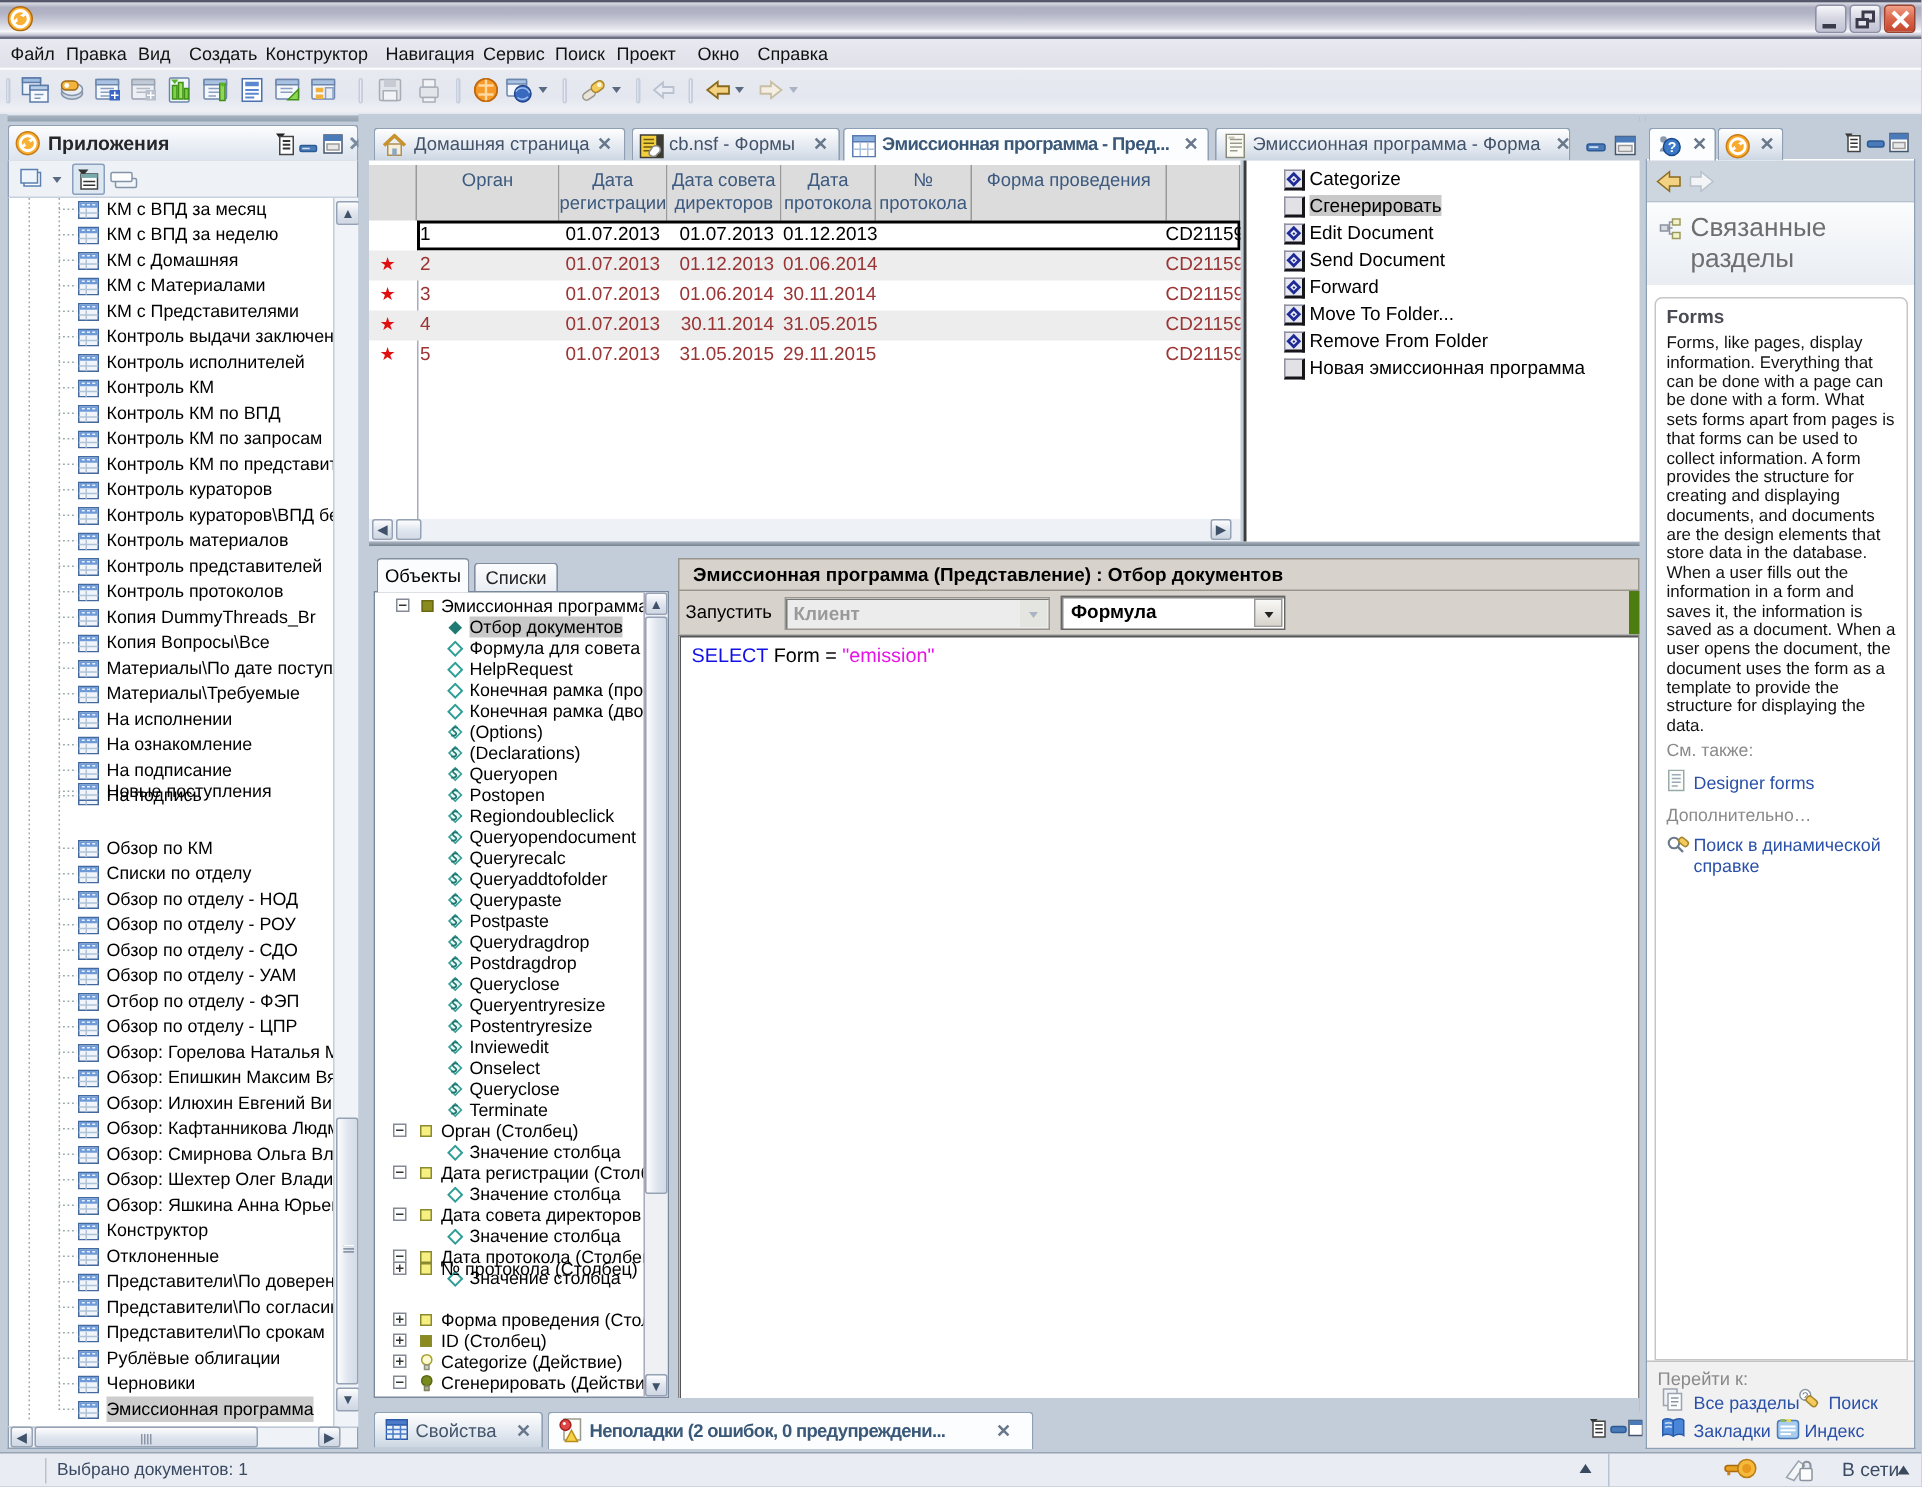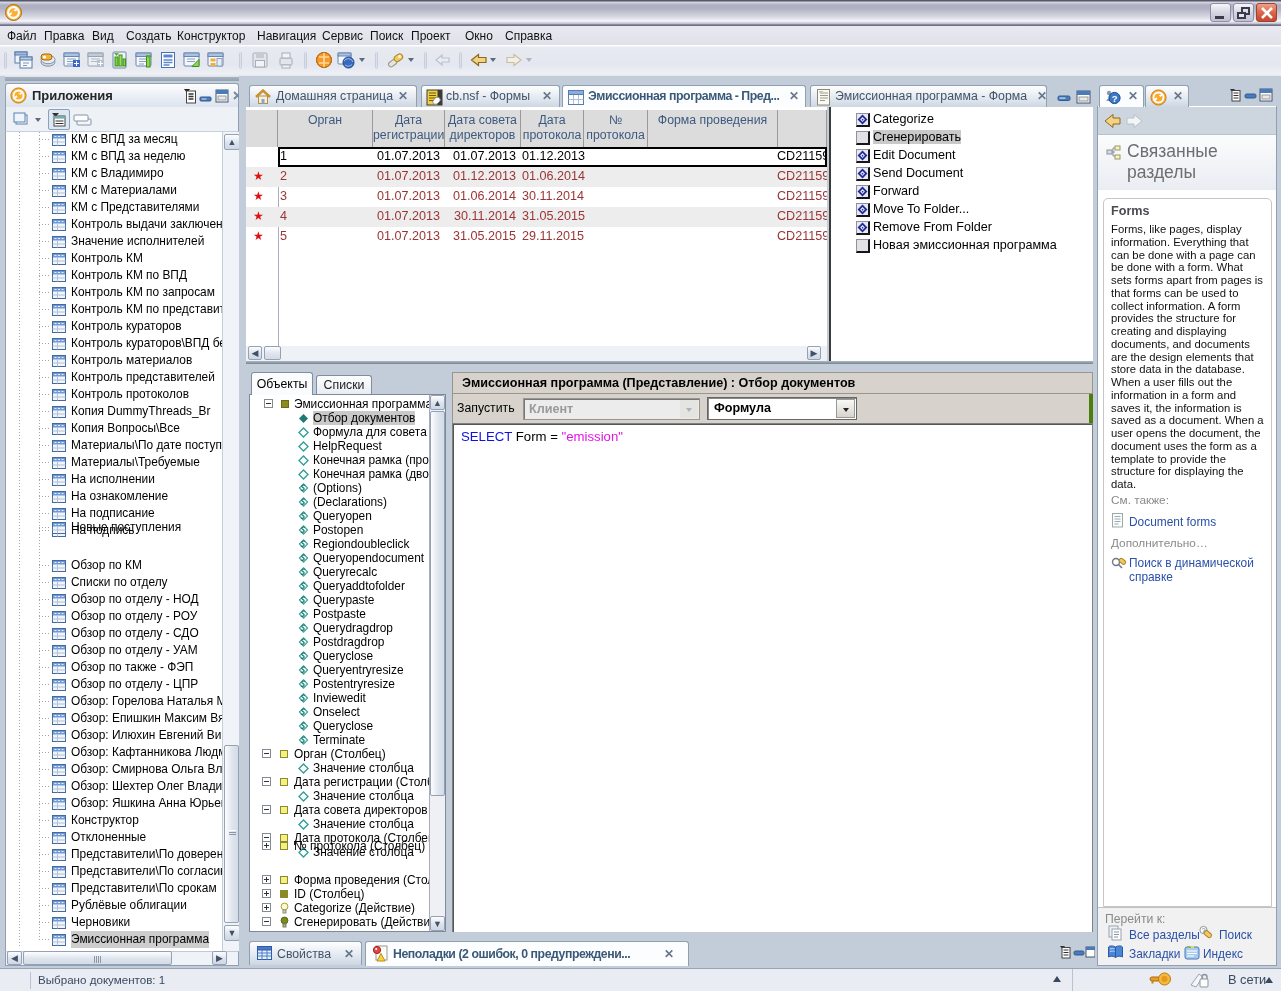--- a/index.html
+++ b/index.html
@@ -58,21 +58,21 @@
 
 .ctab{position:absolute;font-size:12.3px;color:#000;background:linear-gradient(180deg,#fcfdfe,#e8ecf2);border:1px solid #808ea0;border-bottom:none;border-radius:3px 3px 0 0;text-align:center}
 #objtree{left:249px;top:394px;width:197px;height:538px;background:#fff;border:1px solid #7a8a9c;overflow:hidden}
 .mrow{position:absolute;left:0;height:14px;line-height:14px;font-size:11.9px;color:#000;white-space:nowrap}
 .pm{position:absolute;width:9px;height:9px;border:1px solid #848a94;background:#fff;top:2px}
 .pm:before{content:"";position:absolute;left:1px;top:3px;width:5px;height:1px;background:#333}
 .pm.plus:after{content:"";position:absolute;left:3px;top:1px;width:1px;height:5px;background:#333}
 .sq{position:absolute;width:8px;height:8px;top:3px}
 
 #ftitle{left:452px;top:372px;width:641px;height:22px;background:#d7d3cc;border:1px solid #9a968e;font-size:12.6px;font-weight:bold;color:#000;line-height:21px;padding-left:9px}
-#frun{left:452px;top:394px;width:641px;height:29px;background:#d7d3cc;border-left:1px solid #9a968e;border-right:4px solid #4d7c0f}
+#frun{left:452px;top:394px;width:641px;height:29px;background:#d7d3cc;border-left:1px solid #9a968e;border-right:7px solid #4d7c0f}
 #fedit{left:452px;top:423px;width:641px;height:518px;background:#fff;border:1px solid #808080;box-shadow:inset 1px 1px 0 #555}
 
 #help{left:1097px;top:106px;width:180px;height:860px;background:#fff;border:1px solid #8fa0b4;border-top:none}
 .hlink{color:#2a50a8;font-size:11.9px}
 
 #status{left:0;top:968px;width:1281px;height:23px;background:#e9ecf2;border-top:1px solid #98a4b4;font-size:11.6px;color:#3a4a62}
 </style></head><body>
 <div class="abs" id="title">
     <svg class="abs" style="left:5px;top:4px" width="17" height="17" viewBox="0 0 17 17">
       <circle cx="8.5" cy="8.5" r="8" fill="#f9b033" stroke="#b06a10"></circle>
@@ -275,21 +275,21 @@
       <span class="lbl">КМ с ВПД за неделю</span>
     </div>
     <div class="trow" style="top:33px;width:234px">
       <div class="hdot" style="left:33px;top:8px;width:12px"></div>
       <svg style="position:absolute;left:46px;top:3px" width="14" height="12" viewBox="0 0 14 12">
         <rect x="0.5" y="0.5" width="13" height="11" fill="#f1f4f8" stroke="#44699e"></rect>
         <rect x="1" y="1" width="12" height="3.5" fill="#6f9ad8"></rect>
         <path d="M2.5 2.5 h2 M6 2.5 h2 M9.5 2.5 h2" stroke="#e8f0fa"></path>
         <path d="M5.5 5 v6.5 M0.5 8 h13" stroke="#b0c2d8"></path>
       </svg>
-      <span class="lbl">КМ с Владимиро</span>
+      <span class="lbl">КМ с Домашняя</span>
     </div>
     <div class="trow" style="top:50px;width:234px">
       <div class="hdot" style="left:33px;top:8px;width:12px"></div>
       <svg style="position:absolute;left:46px;top:3px" width="14" height="12" viewBox="0 0 14 12">
         <rect x="0.5" y="0.5" width="13" height="11" fill="#f1f4f8" stroke="#44699e"></rect>
         <rect x="1" y="1" width="12" height="3.5" fill="#6f9ad8"></rect>
         <path d="M2.5 2.5 h2 M6 2.5 h2 M9.5 2.5 h2" stroke="#e8f0fa"></path>
         <path d="M5.5 5 v6.5 M0.5 8 h13" stroke="#b0c2d8"></path>
       </svg>
       <span class="lbl">КМ с Материалами</span>
@@ -315,21 +315,21 @@
       <span class="lbl">Контроль выдачи заключений</span>
     </div>
     <div class="trow" style="top:101px;width:234px">
       <div class="hdot" style="left:33px;top:8px;width:12px"></div>
       <svg style="position:absolute;left:46px;top:3px" width="14" height="12" viewBox="0 0 14 12">
         <rect x="0.5" y="0.5" width="13" height="11" fill="#f1f4f8" stroke="#44699e"></rect>
         <rect x="1" y="1" width="12" height="3.5" fill="#6f9ad8"></rect>
         <path d="M2.5 2.5 h2 M6 2.5 h2 M9.5 2.5 h2" stroke="#e8f0fa"></path>
         <path d="M5.5 5 v6.5 M0.5 8 h13" stroke="#b0c2d8"></path>
       </svg>
-      <span class="lbl">Значение исполнителей</span>
+      <span class="lbl">Контроль исполнителей</span>
     </div>
     <div class="trow" style="top:118px;width:234px">
       <div class="hdot" style="left:33px;top:8px;width:12px"></div>
       <svg style="position:absolute;left:46px;top:3px" width="14" height="12" viewBox="0 0 14 12">
         <rect x="0.5" y="0.5" width="13" height="11" fill="#f1f4f8" stroke="#44699e"></rect>
         <rect x="1" y="1" width="12" height="3.5" fill="#6f9ad8"></rect>
         <path d="M2.5 2.5 h2 M6 2.5 h2 M9.5 2.5 h2" stroke="#e8f0fa"></path>
         <path d="M5.5 5 v6.5 M0.5 8 h13" stroke="#b0c2d8"></path>
       </svg>
       <span class="lbl">Контроль КМ</span>
@@ -565,21 +565,21 @@
       <span class="lbl">Обзор по отделу - УАМ</span>
     </div>
     <div class="trow" style="top:527px;width:234px">
       <div class="hdot" style="left:33px;top:8px;width:12px"></div>
       <svg style="position:absolute;left:46px;top:3px" width="14" height="12" viewBox="0 0 14 12">
         <rect x="0.5" y="0.5" width="13" height="11" fill="#f1f4f8" stroke="#44699e"></rect>
         <rect x="1" y="1" width="12" height="3.5" fill="#6f9ad8"></rect>
         <path d="M2.5 2.5 h2 M6 2.5 h2 M9.5 2.5 h2" stroke="#e8f0fa"></path>
         <path d="M5.5 5 v6.5 M0.5 8 h13" stroke="#b0c2d8"></path>
       </svg>
-      <span class="lbl">Обзор по также - ФЭП</span>
+      <span class="lbl">Отбор по отделу - ФЭП</span>
     </div>
     <div class="trow" style="top:544px;width:234px">
       <div class="hdot" style="left:33px;top:8px;width:12px"></div>
       <svg style="position:absolute;left:46px;top:3px" width="14" height="12" viewBox="0 0 14 12">
         <rect x="0.5" y="0.5" width="13" height="11" fill="#f1f4f8" stroke="#44699e"></rect>
         <rect x="1" y="1" width="12" height="3.5" fill="#6f9ad8"></rect>
         <path d="M2.5 2.5 h2 M6 2.5 h2 M9.5 2.5 h2" stroke="#e8f0fa"></path>
         <path d="M5.5 5 v6.5 M0.5 8 h13" stroke="#b0c2d8"></path>
       </svg>
       <span class="lbl">Обзор по отделу - ЦПР</span>
@@ -1271,21 +1271,21 @@
     <div style="position:absolute;left:29px;top:6px;font-size:17.5px;color:#6e6e70">Связанные<br>разделы</div>
   </div>
 <div class="abs" style="left:1103px;top:198px;width:169px;height:709px;border:1px solid #c6c6c6;border-radius:5px 5px 0 0;background:#fff">
     <div style="position:absolute;left:7px;top:5px;font-size:12.6px;font-weight:bold;color:#4a4a52">Forms</div>
     <div style="position:absolute;left:7px;top:24px;width:158px;font-size:11.3px;line-height:12.75px;color:#111">Forms, like pages, display<br>information. Everything that<br>can be done with a page can<br>be done with a form. What<br>sets forms apart from pages is<br>that forms can be used to<br>collect information. A form<br>provides the structure for<br>creating and displaying<br>documents, and documents<br>are the design elements that<br>store data in the database.<br>When a user fills out the<br>information in a form and<br>saves it, the information is<br>saved as a document. When a<br>user opens the document, the<br>document uses the form as a<br>template to provide the<br>structure for displaying the<br>data.</div>
     <div style="position:absolute;left:7px;top:294px;font-size:11.8px;color:#8a8a8a">См. также:</div>
     <svg style="position:absolute;left:7px;top:314px" width="13" height="15" viewBox="0 0 13 15">
       <rect x="1.5" y="0.5" width="10" height="13.5" fill="#fcfcf8" stroke="#9aa"></rect>
       <path d="M3.5 3.5h6M3.5 6h6M3.5 8.5h6M3.5 11h4" stroke="#9ab"></path>
     </svg>
-    <div class="hlink" style="position:absolute;left:25px;top:316px">Document forms</div>
+    <div class="hlink" style="position:absolute;left:25px;top:316px">Designer forms</div>
     <div style="position:absolute;left:7px;top:337px;font-size:11.8px;color:#8a8a8a">Дополнительно…</div>
     <svg style="position:absolute;left:6px;top:357px" width="17" height="17" viewBox="0 0 17 17">
       <circle cx="6" cy="6" r="3.5" fill="none" stroke="#6a7a8c" stroke-width="1.4"></circle>
       <path d="M8.5 8.5 L12 12" stroke="#6a7a8c" stroke-width="1.6"></path>
       <rect x="9" y="3" width="7" height="4" rx="2" transform="rotate(40 12 5)" fill="#f2cb5c" stroke="#a8842c"></rect>
     </svg>
     <div class="hlink" style="position:absolute;left:25px;top:358px;width:150px;line-height:13.5px">Поиск в динамической справке</div>
   </div>
 <div class="abs" style="left:1098px;top:907px;width:178px;height:58px;background:#f1f1f1;border-top:1px solid #c2c2c2">
     <div style="position:absolute;left:7px;top:4px;font-size:12.2px;color:#8a8a8a">Перейти к:</div>

